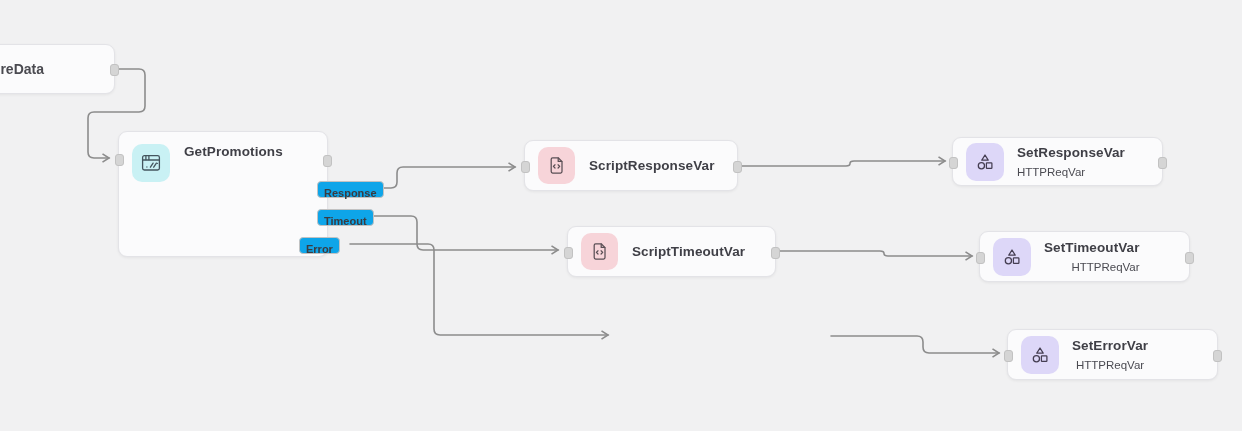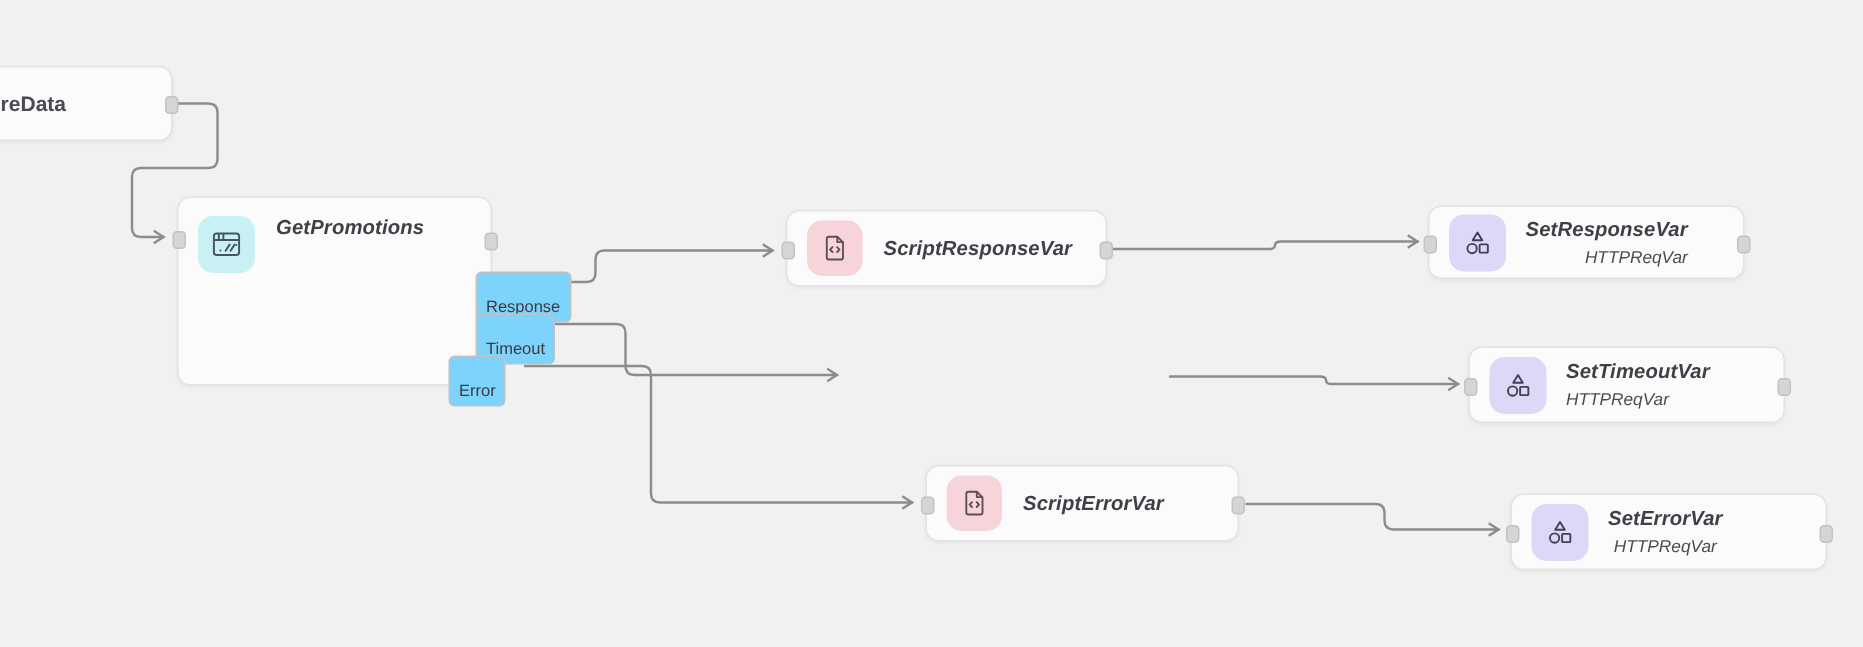--- a/index.html
+++ b/index.html
@@ -8,41 +8,41 @@
     font-family:"Liberation Sans", sans-serif;
     background:#f1f1f2;
   }
   .canvas{position:relative;width:1242px;height:431px;background:#f1f1f2;overflow:hidden;}
   .edges{position:absolute;left:0;top:0;z-index:1;}
   .node{
     position:absolute;z-index:2;box-sizing:border-box;
     background:#fbfbfc;border:1px solid #e3e3e7;border-radius:9px;
     box-shadow:0 1px 3px rgba(0,0,0,0.06);
   }
-  .node-row{display:flex;align-items:center;height:100%;padding-left:13px;gap:14px;font-style:italic;}
+  .node-row{display:flex;align-items:center;height:100%;padding-left:13px;gap:14px;}
   .node-row.top{align-items:flex-start;height:auto;padding-top:12px;}
   .icon-box{
     flex:0 0 auto;width:38px;height:38px;border-radius:10px;
     display:flex;align-items:center;justify-content:center;
   }
   .icon-box.sm{width:37px;height:37px;}
   .icon-http{background:#c9f1f4;}
   .icon-script{background:#f7d4d9;}
   .icon-set{background:#ddd7f8;}
   .title{font-size:13.5px;font-weight:700;color:#3f3f46;letter-spacing:.1px;white-space:nowrap;}
   .subtitle{font-size:11.5px;font-weight:400;color:#4b4b52;margin-top:6px;white-space:nowrap;}
   .titles{display:flex;flex-direction:column;justify-content:center;}
   .port{
     position:absolute;width:9px;height:12px;border-radius:3px;
     background:#d5d5d5;border:1px solid #c2c2c2;box-sizing:border-box;z-index:3;
   }
   .pill{
     position:absolute;z-index:4;height:17px;line-height:15px;box-sizing:border-box;
-    padding:16px 6px;background:#7dd3fc;border:1px solid #c2c2c2;border-radius:4px;
-    font-size:11px;font-weight:400;color:#3b3b40;white-space:nowrap;
+    padding:4px 6px;background:#0ea5e9;border:1px solid #c2c2c2;border-radius:4px;
+    font-size:11px;font-weight:700;color:#3b3b40;white-space:nowrap;
   }
   .cut-title{
     position:absolute;right:70px;top:0;height:100%;
     display:flex;align-items:center;
     font-size:14px;font-weight:700;color:#4a4a50;
   }
 </style>
 </head>
 <body>
 
@@ -104,57 +104,57 @@
           <path d="M9 9.8 L7.4 11.4 9 13"></path>
           <path d="M12.1 9.8 L13.7 11.4 12.1 13"></path>
         </svg>
       </div>
       <div class="title">ScriptResponseVar</div>
     </div>
     <div class="port" style="left:-4.5px;top:20px;"></div>
     <div class="port" style="right:-4.5px;top:20px;"></div>
   </div>
 
-
-  <div class="node" style="left:617px;top:310px;width:209px;height:51px;">
+  <div class="node" style="left:567px;top:226px;width:209px;height:51px;">
     <div class="node-row">
       <div class="icon-box sm icon-script">
         <svg width="21" height="21" viewBox="0 0 21 21" fill="none" stroke="#5a4f55" stroke-width="1.25" stroke-linecap="round" stroke-linejoin="round">
           <path d="M5.2 4.2 a1.4 1.4 0 0 1 1.4 -1.4 H12.2 L16 6.6 V16.6 a1.4 1.4 0 0 1 -1.4 1.4 H6.6 a1.4 1.4 0 0 1 -1.4 -1.4 Z"></path>
           <path d="M12.2 3 V6.4 H15.8"></path>
           <path d="M9 9.8 L7.4 11.4 9 13"></path>
           <path d="M12.1 9.8 L13.7 11.4 12.1 13"></path>
         </svg>
       </div>
-      <div class="title">ScriptErrorVar</div>
+      <div class="title">ScriptTimeoutVar</div>
     </div>
     <div class="port" style="left:-4.5px;top:20px;"></div>
     <div class="port" style="right:-4.5px;top:20px;"></div>
   </div>
 
+
   <div class="node" style="left:952px;top:137px;width:211px;height:49px;">
-    <div class="node-row" style="gap:13px;text-align:right;">
+    <div class="node-row" style="gap:13px;">
       <div class="icon-box icon-set">
         <svg width="22" height="22" viewBox="0 0 22 22" fill="none" stroke="#453e52" stroke-width="1.25" stroke-linejoin="round">
           <path d="M11 4 L14.2 9.2 H7.8 Z"></path>
           <circle cx="7.4" cy="14.7" r="3.1"></circle>
           <rect x="12.4" y="11.9" width="5.5" height="5.5" rx="0.6"></rect>
         </svg>
       </div>
       <div class="titles">
         <div class="title">SetResponseVar</div>
         <div class="subtitle">HTTPReqVar</div>
       </div>
     </div>
     <div class="port" style="left:-4.5px;top:19px;"></div>
     <div class="port" style="right:-4.5px;top:19px;"></div>
   </div>
 
   <div class="node" style="left:979px;top:231px;width:211px;height:51px;">
-    <div class="node-row" style="gap:13px;">
+    <div class="node-row" style="gap:13px;text-align:right;">
       <div class="icon-box icon-set">
         <svg width="22" height="22" viewBox="0 0 22 22" fill="none" stroke="#453e52" stroke-width="1.25" stroke-linejoin="round">
           <path d="M11 4 L14.2 9.2 H7.8 Z"></path>
           <circle cx="7.4" cy="14.7" r="3.1"></circle>
           <rect x="12.4" y="11.9" width="5.5" height="5.5" rx="0.6"></rect>
         </svg>
       </div>
       <div class="titles">
         <div class="title">SetTimeoutVar</div>
         <div class="subtitle">HTTPReqVar</div>

